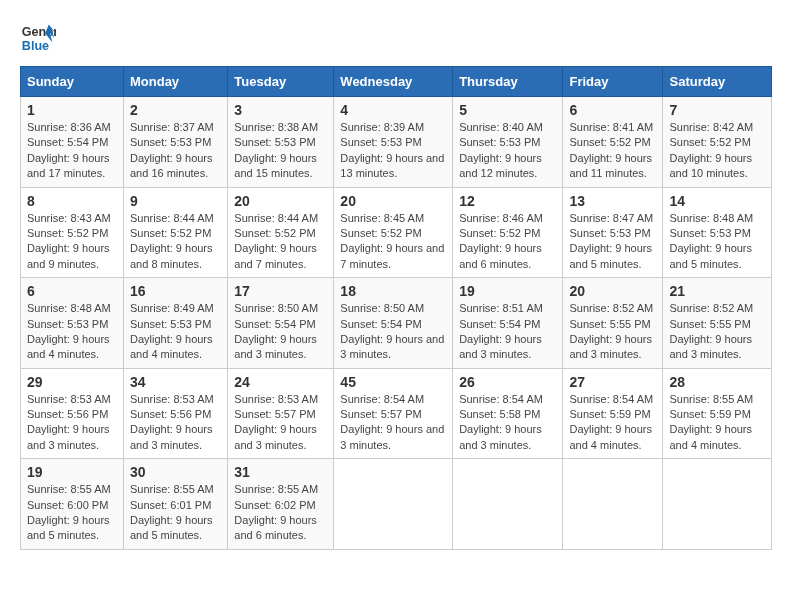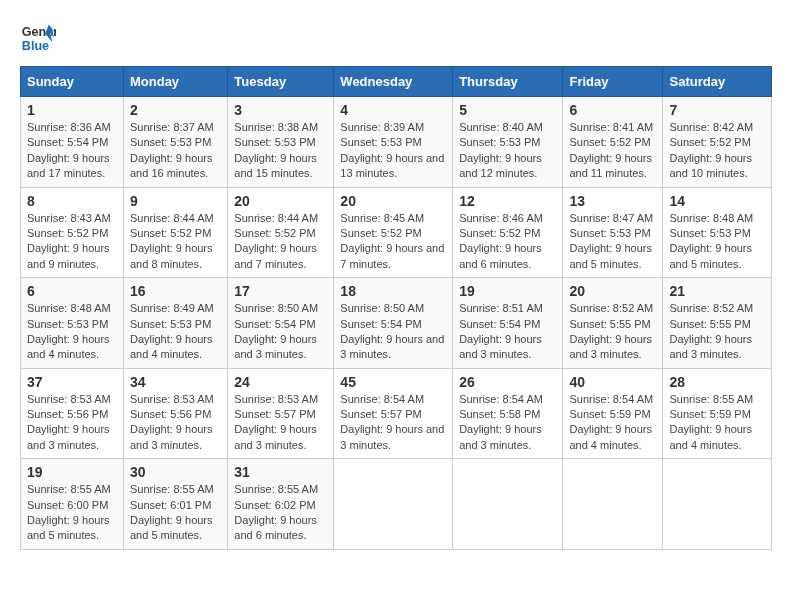--- a/index.html
+++ b/index.html
@@ -192,41 +192,41 @@
           <span class="day-number">20</span>
           <div class="day-info">Sunrise: 8:52 AM<br>Sunset: 5:55 PM<br>Daylight: 9 hours and 3 minutes.</div>
         </td>
         <td>
           <span class="day-number">21</span>
           <div class="day-info">Sunrise: 8:52 AM<br>Sunset: 5:55 PM<br>Daylight: 9 hours and 3 minutes.</div>
         </td>
       </tr>
       <tr>
         <td>
-          <span class="day-number">37</span>
+          <span class="day-number">29</span>
           <div class="day-info">Sunrise: 8:53 AM<br>Sunset: 5:56 PM<br>Daylight: 9 hours and 3 minutes.</div>
         </td>
         <td>
           <span class="day-number">34</span>
           <div class="day-info">Sunrise: 8:53 AM<br>Sunset: 5:56 PM<br>Daylight: 9 hours and 3 minutes.</div>
         </td>
         <td>
           <span class="day-number">24</span>
           <div class="day-info">Sunrise: 8:53 AM<br>Sunset: 5:57 PM<br>Daylight: 9 hours and 3 minutes.</div>
         </td>
         <td>
           <span class="day-number">45</span>
           <div class="day-info">Sunrise: 8:54 AM<br>Sunset: 5:57 PM<br>Daylight: 9 hours and 3 minutes.</div>
         </td>
         <td>
           <span class="day-number">26</span>
           <div class="day-info">Sunrise: 8:54 AM<br>Sunset: 5:58 PM<br>Daylight: 9 hours and 3 minutes.</div>
         </td>
         <td>
-          <span class="day-number">40</span>
+          <span class="day-number">27</span>
           <div class="day-info">Sunrise: 8:54 AM<br>Sunset: 5:59 PM<br>Daylight: 9 hours and 4 minutes.</div>
         </td>
         <td>
           <span class="day-number">28</span>
           <div class="day-info">Sunrise: 8:55 AM<br>Sunset: 5:59 PM<br>Daylight: 9 hours and 4 minutes.</div>
         </td>
       </tr>
       <tr>
         <td>
           <span class="day-number">19</span>

